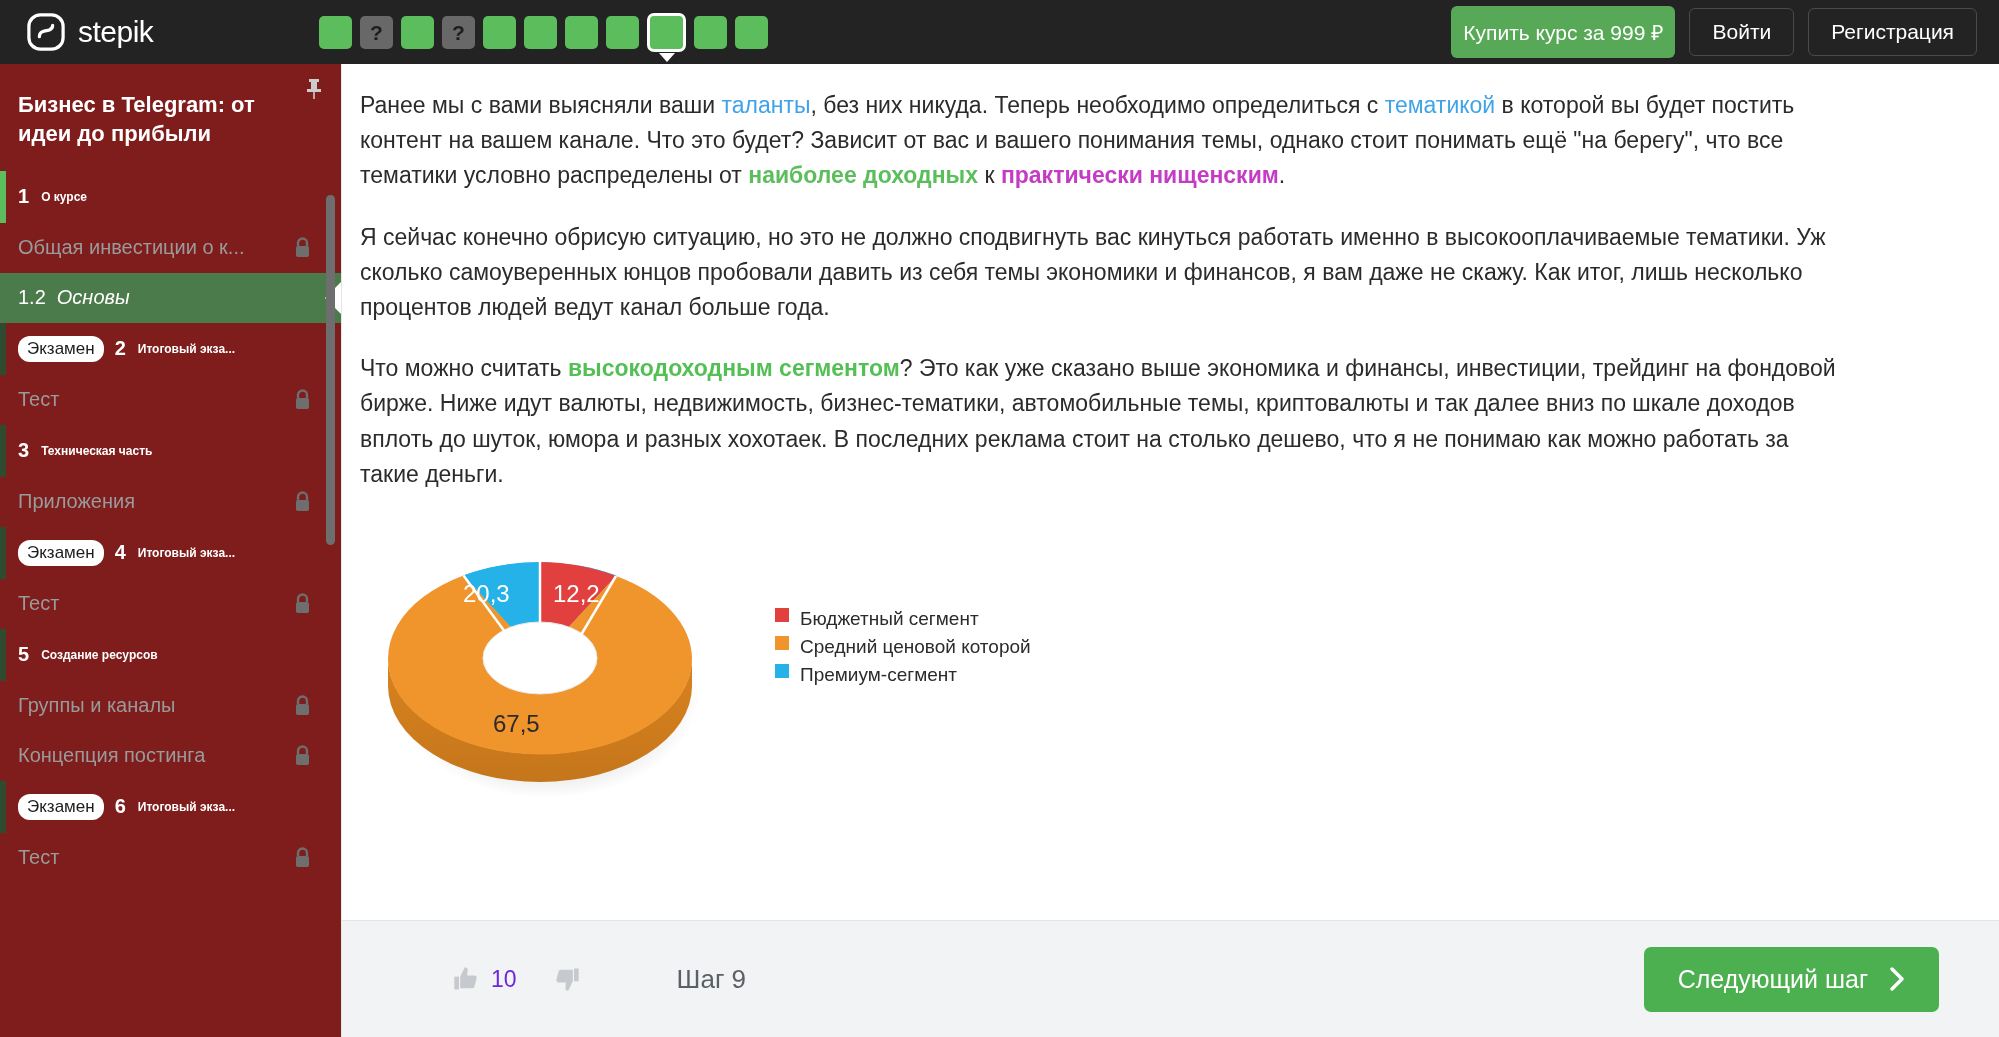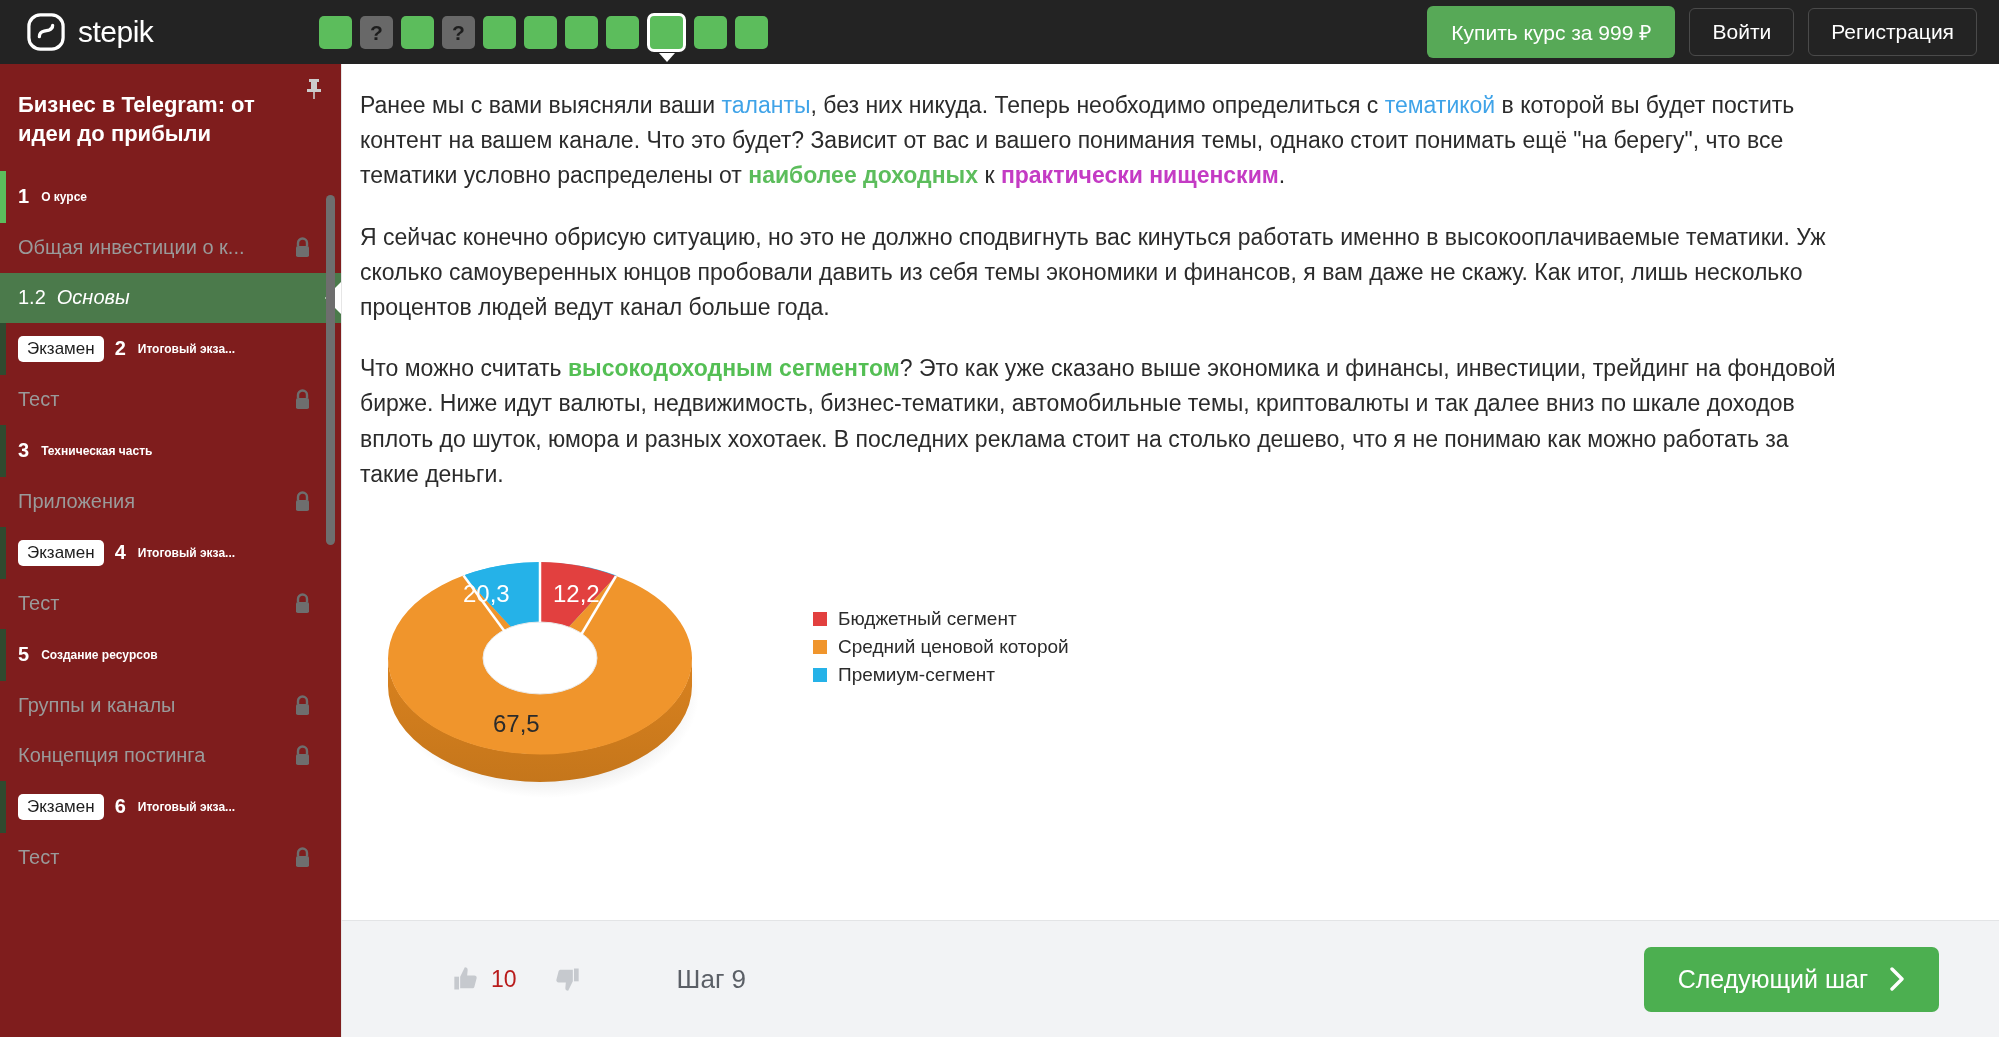--- a/index.html
+++ b/index.html
@@ -51,21 +51,21 @@
     border-left: 8px solid transparent;
     border-right: 8px solid transparent;
     border-top: 9px solid #ffffff;
   }
   .header-right {
     margin-left: auto; display: flex; align-items: center;
     gap: 14px; margin-right: 22px;
   }
   .btn-buy {
     background: #57a957; color: #ffffff;
-    font-size: 21px; padding: 12px 24px; border-radius: 6px;
+    font-size: 21px; padding: 12px 12px; border-radius: 6px;
     border: none; cursor: pointer; white-space: nowrap;
   }
   .btn-ghost {
     background: transparent; color: #ffffff;
     font-size: 21px; padding: 11px 22px; border-radius: 6px;
     border: 1px solid #4a4a4a; cursor: pointer; white-space: nowrap;
   }
 
   
   .sidebar {
@@ -113,21 +113,21 @@
     position: absolute; right: 0; top: 50%;
     transform: translateY(-50%);
     border-top: 16px solid transparent;
     border-bottom: 16px solid transparent;
     border-right: 16px solid #ffffff;
   }
   .lock-icon { width: 17px; height: 21px; flex: 0 0 17px; margin-left: 8px; }
   .exam-badge {
     background: #ffffff; color: #1d1d1d;
     font-size: 17px; font-weight: 400;
-    border-radius: 5px; padding: 3px 9px;
+    border-radius: 12px; padding: 3px 9px;
     margin-right: 11px; white-space: nowrap;
   }
   .sb-track {
     position: absolute; top: 131px; right: 6px;
     width: 9px; height: 600px;
   }
   .sb-thumb {
     position: absolute; top: 0; left: 0;
     width: 9px; height: 350px;
     background: #6e6e6e; border-radius: 5px;
@@ -165,39 +165,39 @@
     font-family: "Liberation Sans", sans-serif;
     pointer-events: none;
   }
   .lbl-red  { color: #ffffff; left: 178px; top: 62px; }
   .lbl-blue { color: #ffffff; left: 88px;  top: 62px; }
   .lbl-ora  { color: #2b2b2b; left: 118px; top: 192px; }
   .legend {
     margin-left: 70px; margin-top: 90px;
   }
   .legend-row {
-    display: flex; align-items: center; margin-bottom: 6px; margin-left: 38px;
+    display: flex; align-items: flex-start; margin-bottom: 6px;
   }
   .legend-chip {
     width: 14px; height: 14px; flex: 0 0 14px; margin-right: 11px;
   }
   .legend-label { color: #2b2b2b; font-size: 19px; }
 
   
   .footer {
     position: absolute; top: 920px; left: 341px;
     width: 1658px; height: 117px;
     background: #f2f3f5;
     border-top: 1px solid #e3e4e6;
     border-left: 1px solid #e6e6e6;
     display: flex; align-items: center;
   }
   .vote-group { display: flex; align-items: center; margin-left: 110px; }
   .thumb { width: 28px; height: 28px; cursor: pointer; }
-  .vote-count { color: #b91c1c; font-size: 23px; margin-left: 11px; }
+  .vote-count { color: #6d28d9; font-size: 23px; margin-left: 11px; }
   .thumb-down-wrap { margin-left: 36px; display: flex; align-items: center; }
   .step-label {
     color: #5b5f66; font-size: 26px; margin-left: 96px;
   }
   .btn-next {
     margin-left: auto; margin-right: 60px;
     background: #4caf50; color: #ffffff;
     font-size: 25px; border: none; border-radius: 7px;
     padding: 18px 34px; cursor: pointer;
     display: flex; align-items: center; gap: 22px;

